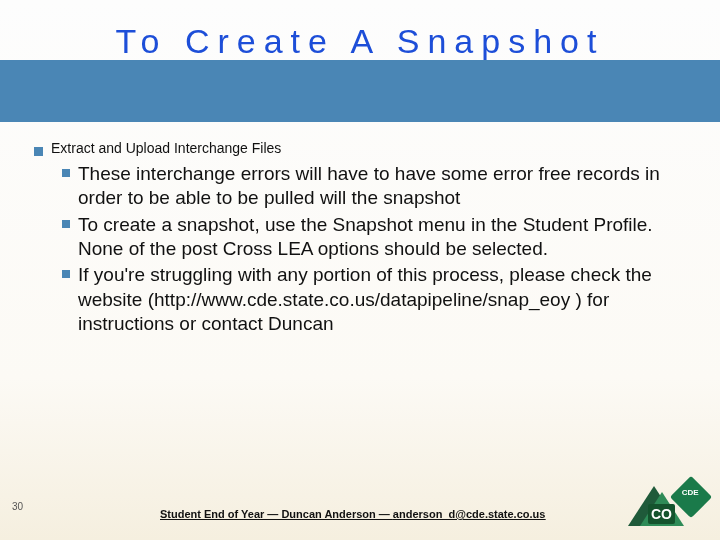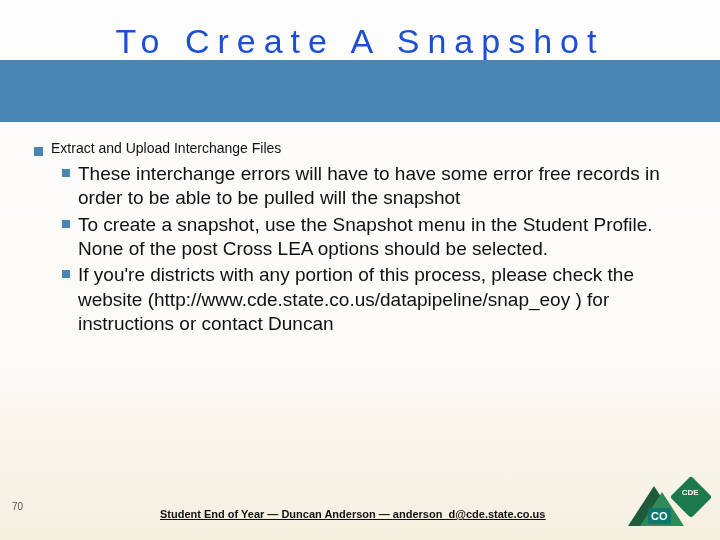--- a/index.html
+++ b/index.html
@@ -113,23 +113,23 @@
     left: 12px; bottom: 0;
     width: 0; height: 0;
     border-left: 22px solid transparent;
     border-right: 22px solid transparent;
     border-bottom: 34px solid #2e8b57;
   }
   .co-badge {
     position: absolute;
     left: 20px;
     bottom: 2px;
-    background: #0f766e;
+    background: #14532d;
     color: #fff;
-    font-size: 11px;
+    font-size: 14px;
     font-weight: bold;
     padding: 2px 3px;
     border-radius: 2px;
   }
   .cde-badge {
     position: absolute;
     right: 0; top: 0;
     width: 30px; height: 30px;
     background: #1a7a4a;
     transform: rotate(45deg);
@@ -159,26 +159,26 @@
     <div class="sub-bullet">
       <span class="sq"></span>
       <span class="text">These interchange errors will have to have some error free records in order to be able to be pulled will the snapshot</span>
     </div>
     <div class="sub-bullet">
       <span class="sq"></span>
       <span class="text">To create a snapshot, use the Snapshot menu in the Student Profile. None of the post Cross LEA options should be selected.</span>
     </div>
     <div class="sub-bullet">
       <span class="sq"></span>
-      <span class="text">If you're districts with any portion of this process, please check the website (http://www.cde.state.co.us/datapipeline/snap_eoy ) for instructions or contact Duncan</span>
+      <span class="text">If you're struggling with any portion of this process, please check the website (http://www.cde.state.co.us/datapipeline/snap_eoy ) for instructions or contact Duncan</span>
     </div>
   </div>
 </div>
 
-<div class="page-num">70</div>
+<div class="page-num">30</div>
 
 <div class="footer">
   <span>Student End of Year — Duncan Anderson — </span><a href="#">anderson_d@cde.state.co.us</a>
 </div>
 
 <div class="logo">
   <div class="mtn-back"></div>
   <div class="mtn-front"></div>
   <div class="co-badge">CO</div>
   <div class="cde-badge">

